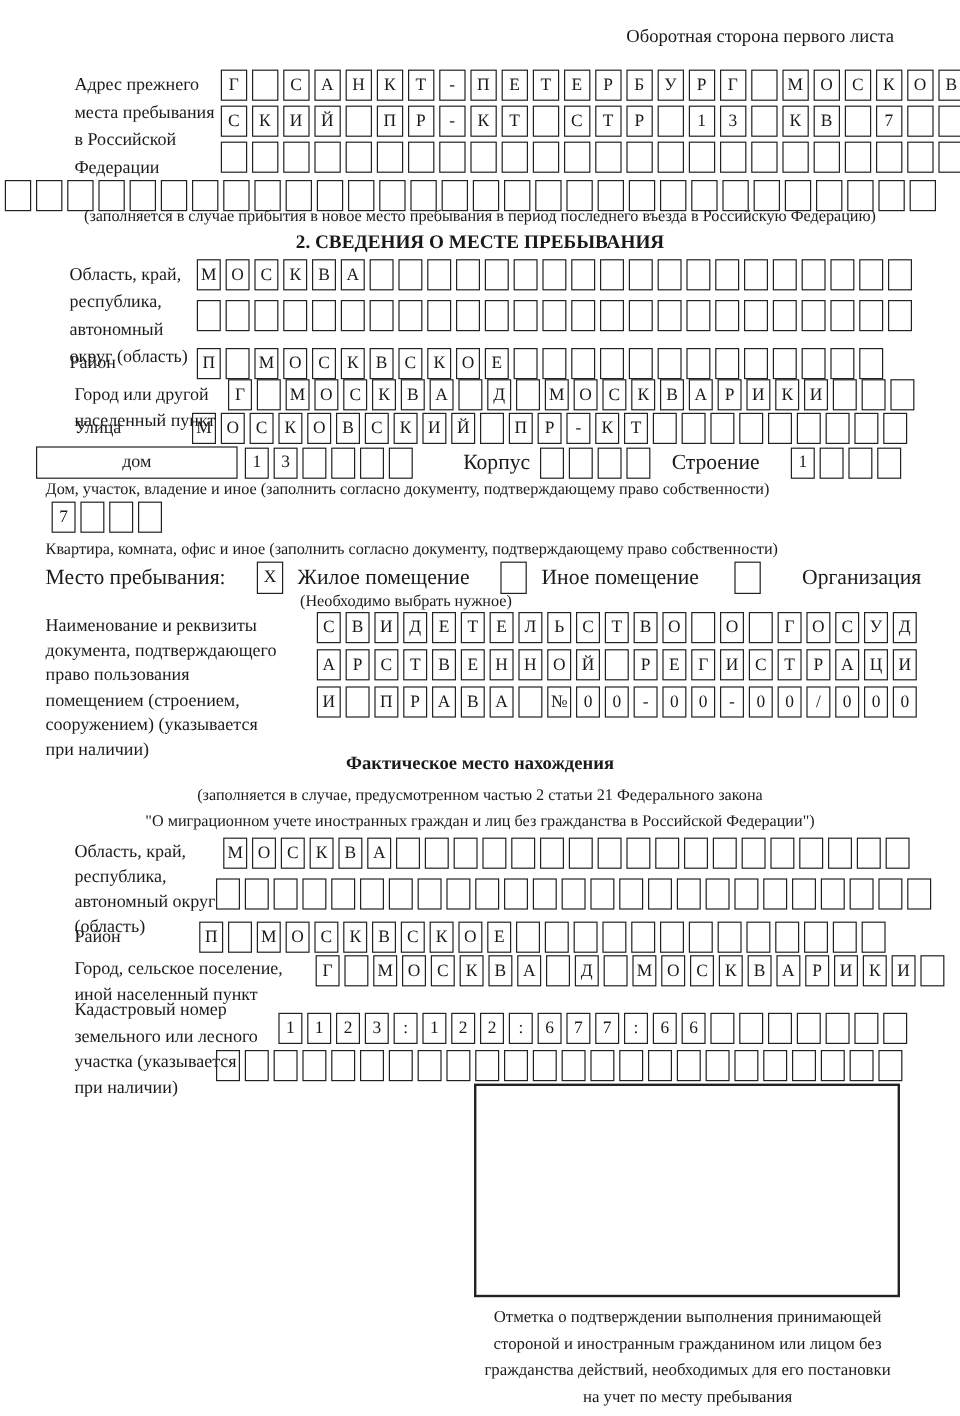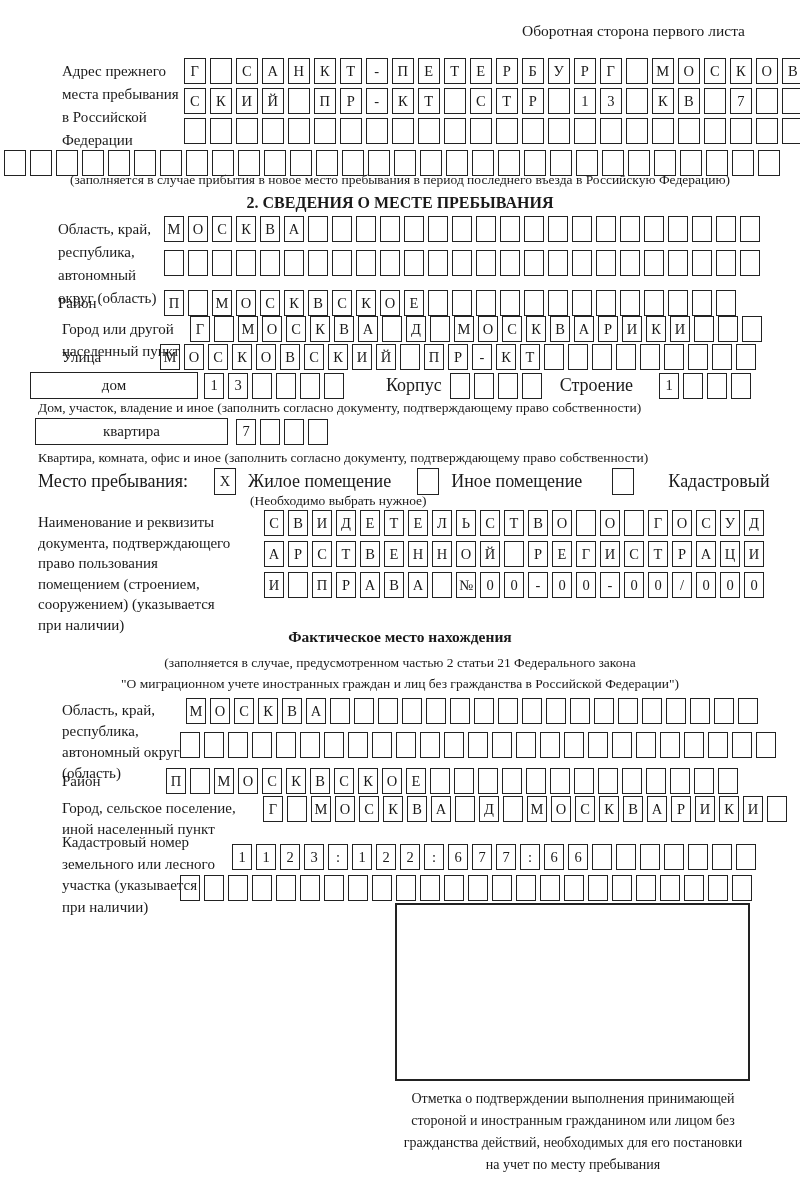--- a/index.html
+++ b/index.html
@@ -340,21 +340,20 @@
     <div class="cells">
         <span class="cell">1</span>
         <span class="cell"></span>
         <span class="cell"></span>
         <span class="cell"></span>
       </div>
   </div>
   <div class="abs caption" style="top:400px; left:38px;">Дом, участок, владение и иное (заполнить согласно документу, подтверждающему право собственности)</div>
 
   <div class="abs inline-row" style="top:418px; left:35px;">
-    <div class="widebox" style="width:193px;">квартира</div>
     <div class="cells" style="margin-left:8px;">
         <span class="cell">7</span>
         <span class="cell"></span>
         <span class="cell"></span>
         <span class="cell"></span>
       </div>
   </div>
   <div class="abs caption" style="top:450px; left:38px;">Квартира, комната, офис и иное (заполнить согласно документу, подтверждающему право собственности)</div>
 
   <div class="abs inline-row" style="top:468px; left:38px;">
@@ -363,21 +362,21 @@
         <span class="cell cb">X</span>
       </div>
     <div class="lbl" style="margin-left:8px;">Жилое помещение</div>
     <div class="cells" style="margin-left:26px;">
         <span class="cell cb"></span>
       </div>
     <div class="lbl" style="margin-left:8px;">Иное помещение</div>
     <div class="cells" style="margin-left:30px;">
         <span class="cell cb"></span>
       </div>
-    <div class="lbl" style="margin-left:30px;">Кадастровый</div>
+    <div class="lbl" style="margin-left:30px;">Организация</div>
   </div>
   <div class="abs caption" style="top:493px; left:250px;">(Необходимо выбрать нужное)</div>
 
   <div class="abs field" style="top:510px; left:38px;">
     <div class="flabel" style="width:210px; line-height:20.5px;">Наименование и реквизиты
 документа, подтверждающего
 право пользования
 помещением (строением,
 сооружением) (указывается
 при наличии)</div>

